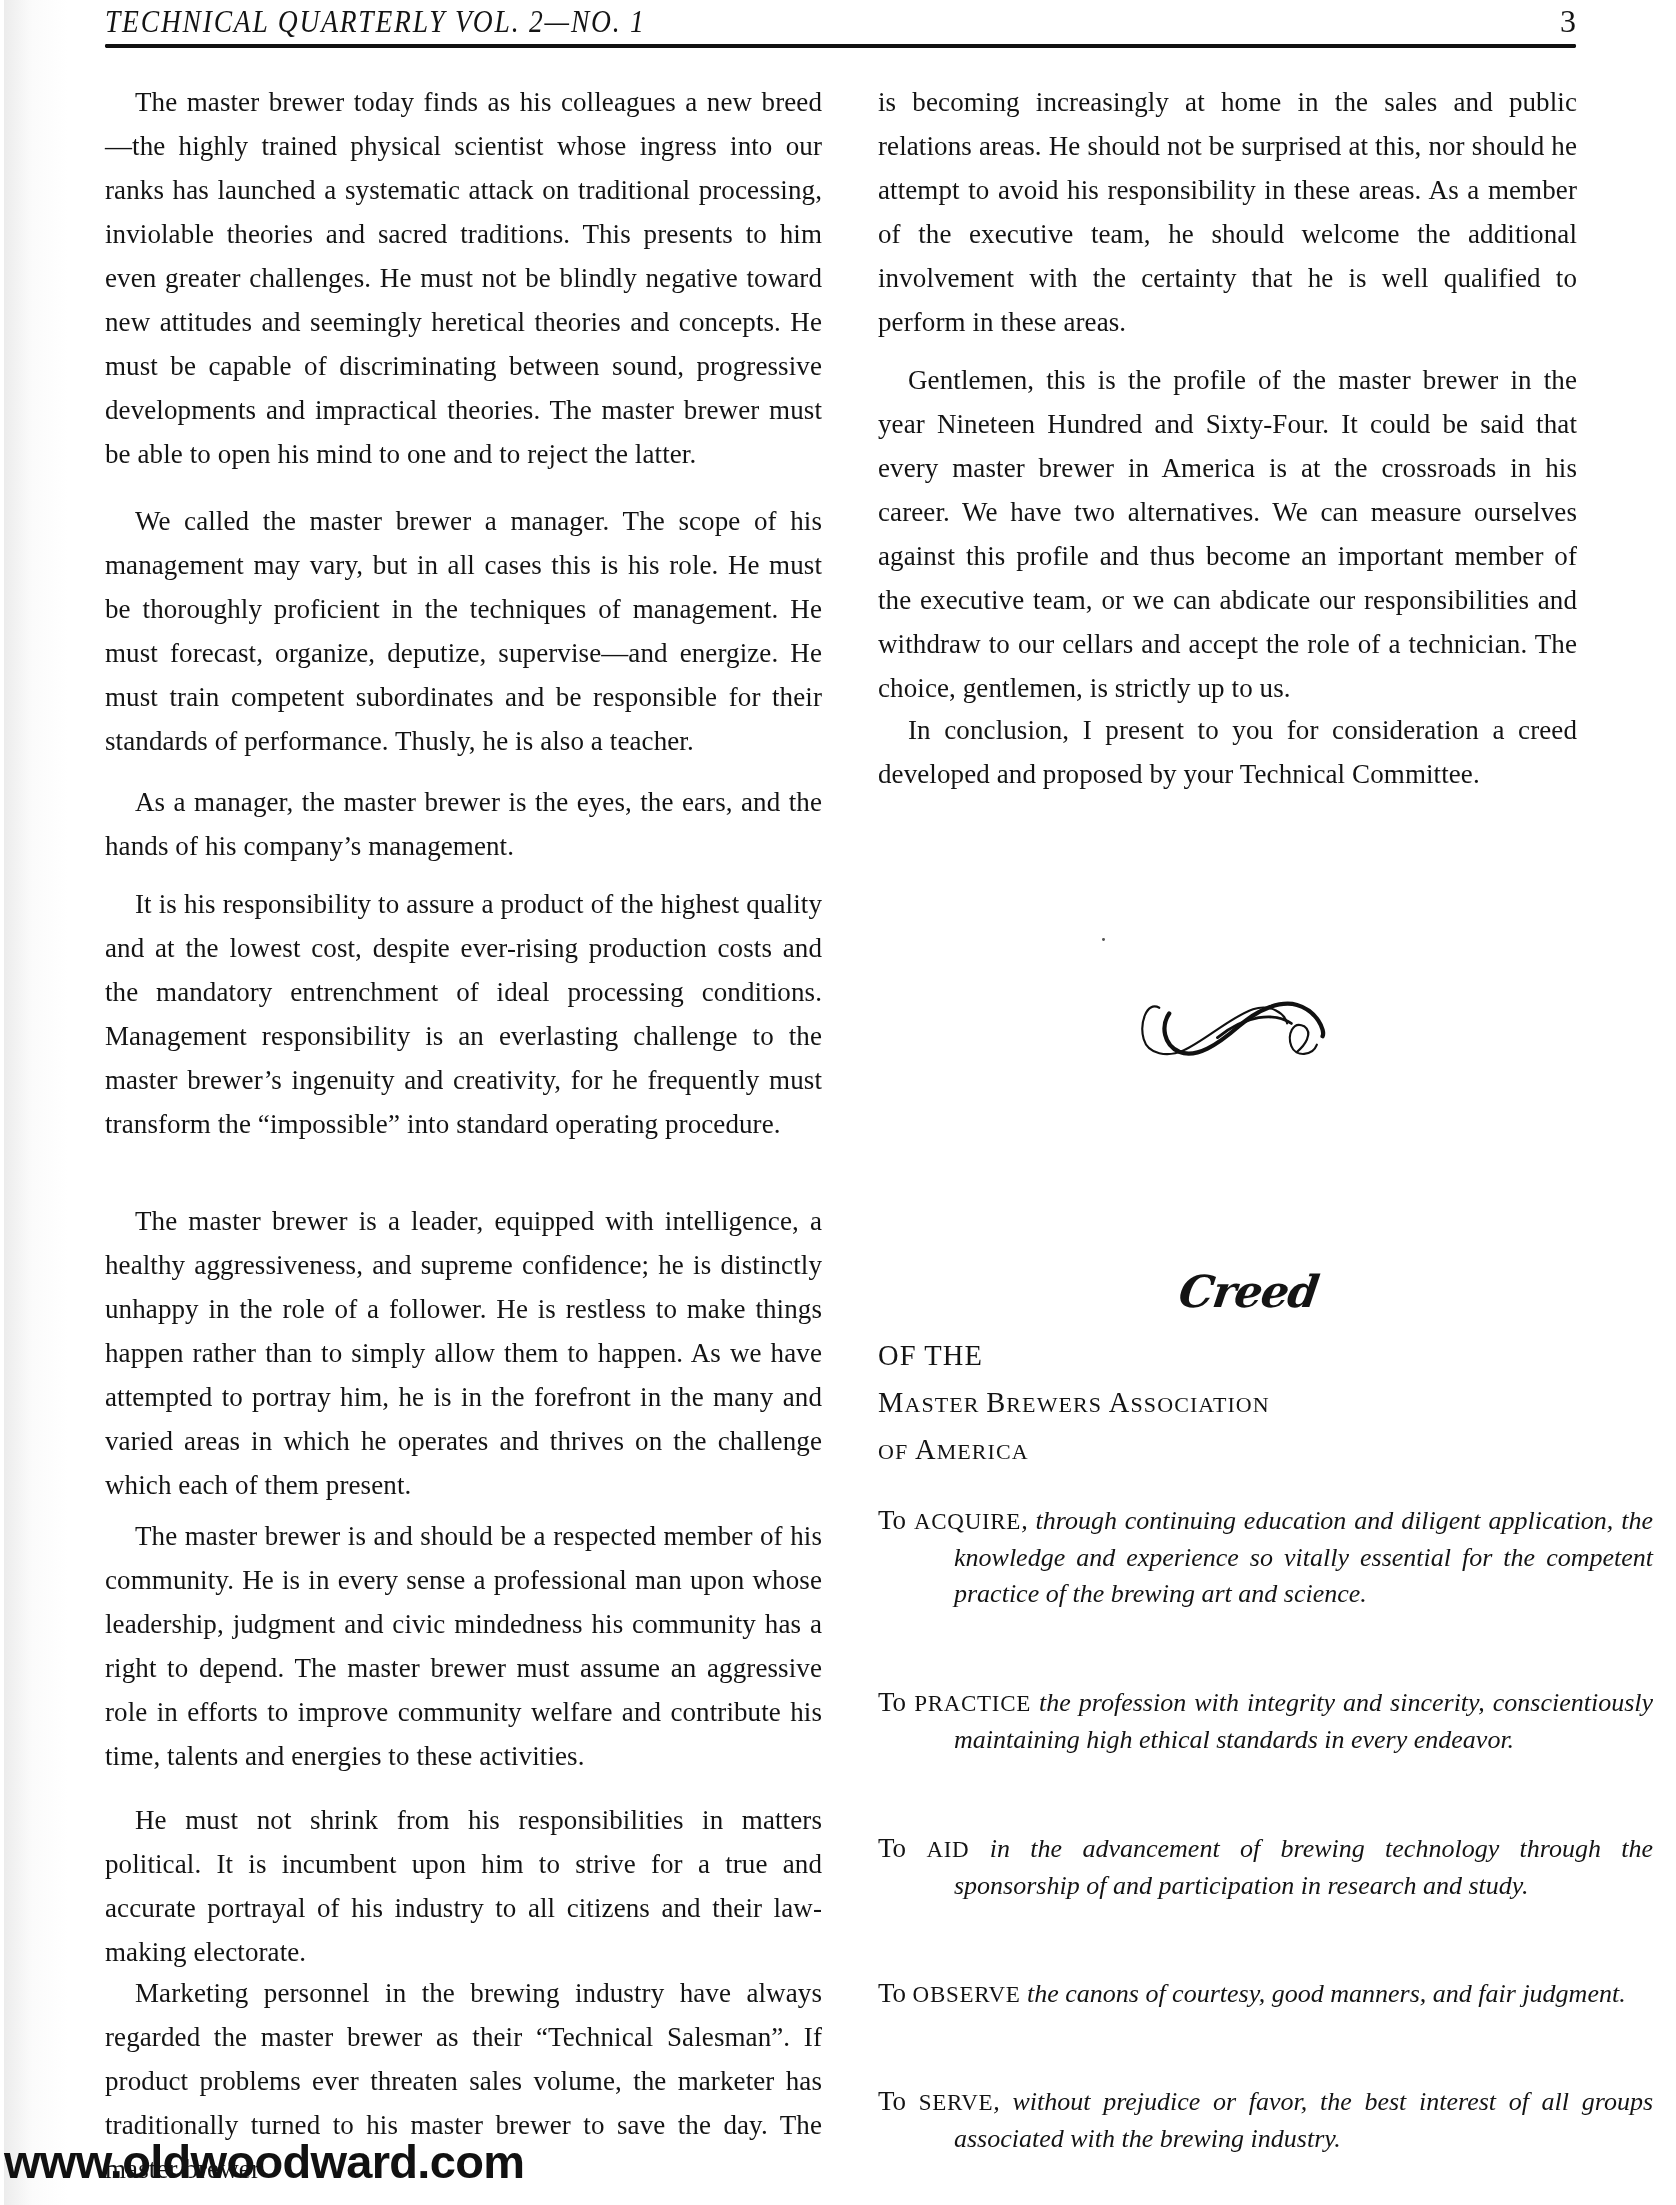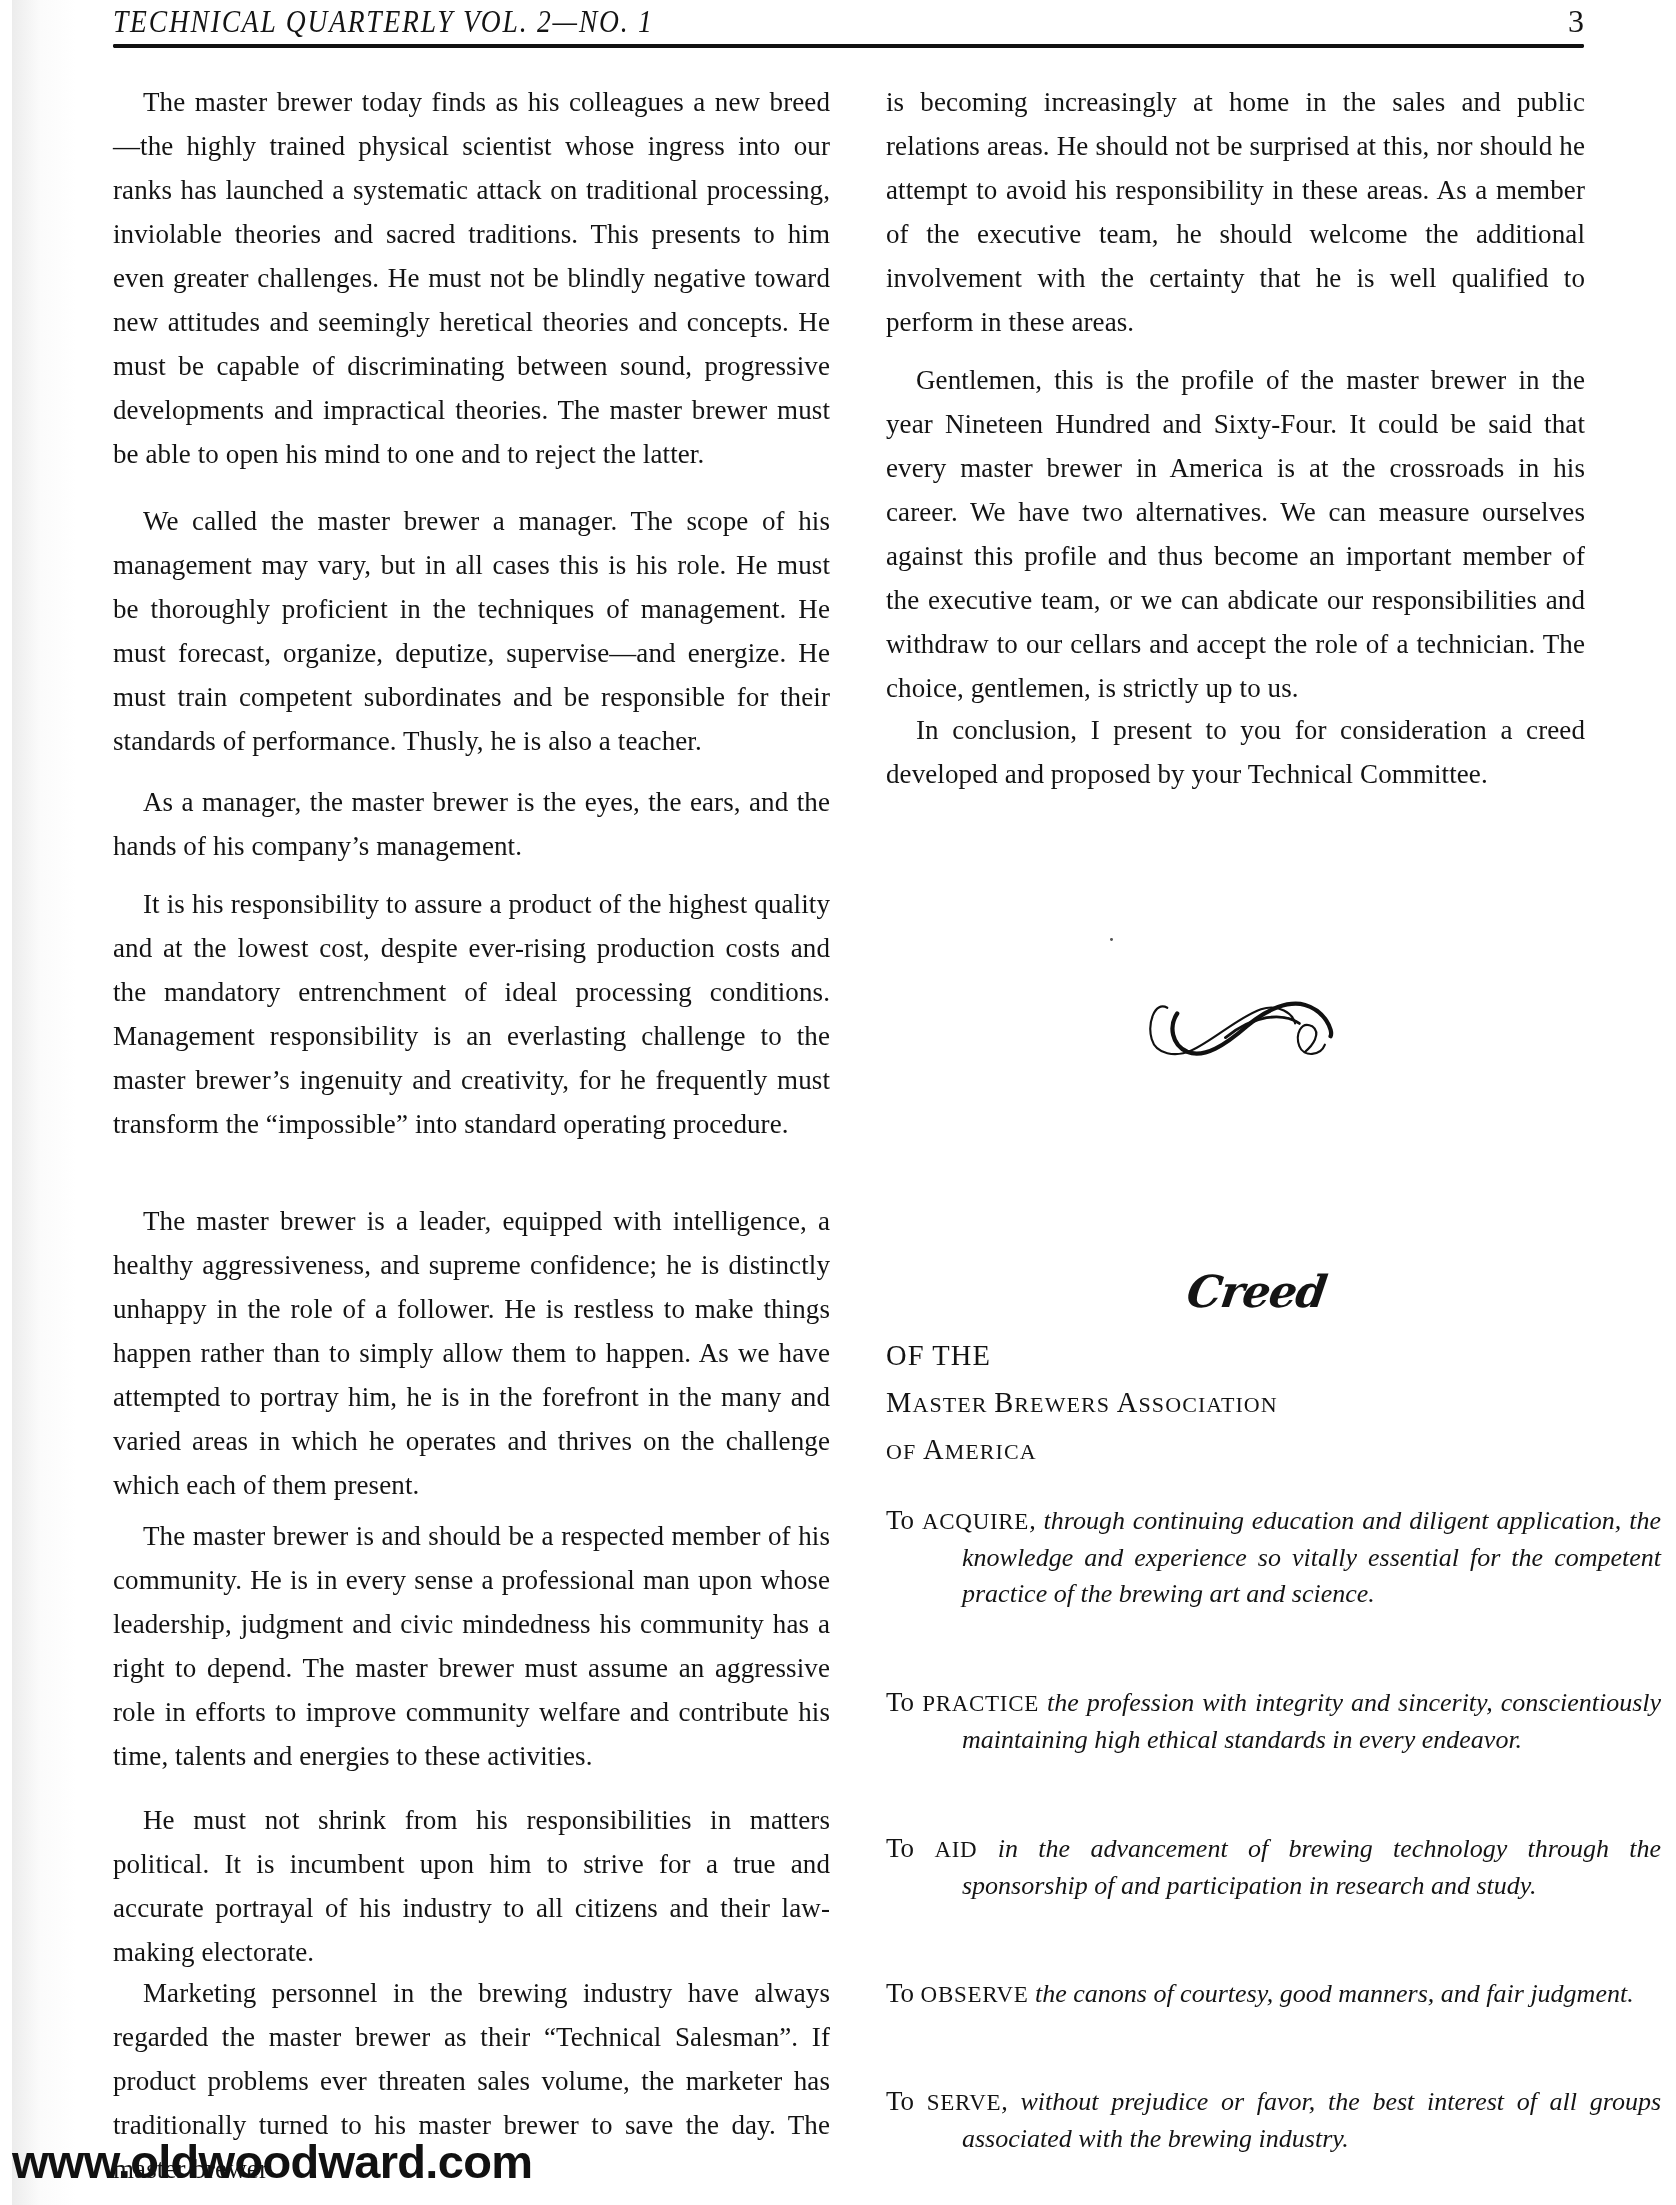--- a/index.html
+++ b/index.html
@@ -1,17 +1,17 @@
 <!DOCTYPE html>
 <html style="font-size:11.4px"><head>
 <meta charset="utf-8">
 <style>
   html, body { margin: 0; padding: 0; background: #ffffff; }
   body { width: 1677px; height: 2205px; position: relative; overflow: hidden; color: #141414; }
-  .page { position: absolute; left: 12px; top: 0; width: 1480px; height: 2205px;
+  .page { position: absolute; left: 4px; top: 0; width: 1480px; height: 2205px;
           background: linear-gradient(to right, #ececec 0px, #fbfbfb 28.5px, #ffffff 64px); }
   .serif { font-family: "Liberation Serif", "DejaVu Serif", serif; }
   .running-head { position: absolute; left: 101px; top: 2.8px; font-size: 32px; font-style: italic;
                   letter-spacing: 2.1px; transform: scaleX(0.86); transform-origin: left top; white-space: nowrap; }
   .page-num { position: absolute; left: 1556px; top: 2.8px; font-size: 32px; }
   .rule { position: absolute; left: 101px; top: 44px; width: 1471px; height: 4.3px; background: #111; border-radius: 1.4px; }
   .para { position: absolute; font-size: 27px; line-height: 44px; text-align: justify; text-align-last: left;
           hyphens: manual; margin: 0; text-indent: 30px; letter-spacing: 0.1px; }
   .col-left { left: 101px; width: 717px; }
   .col-right { left: 874px; width: 699px; }

